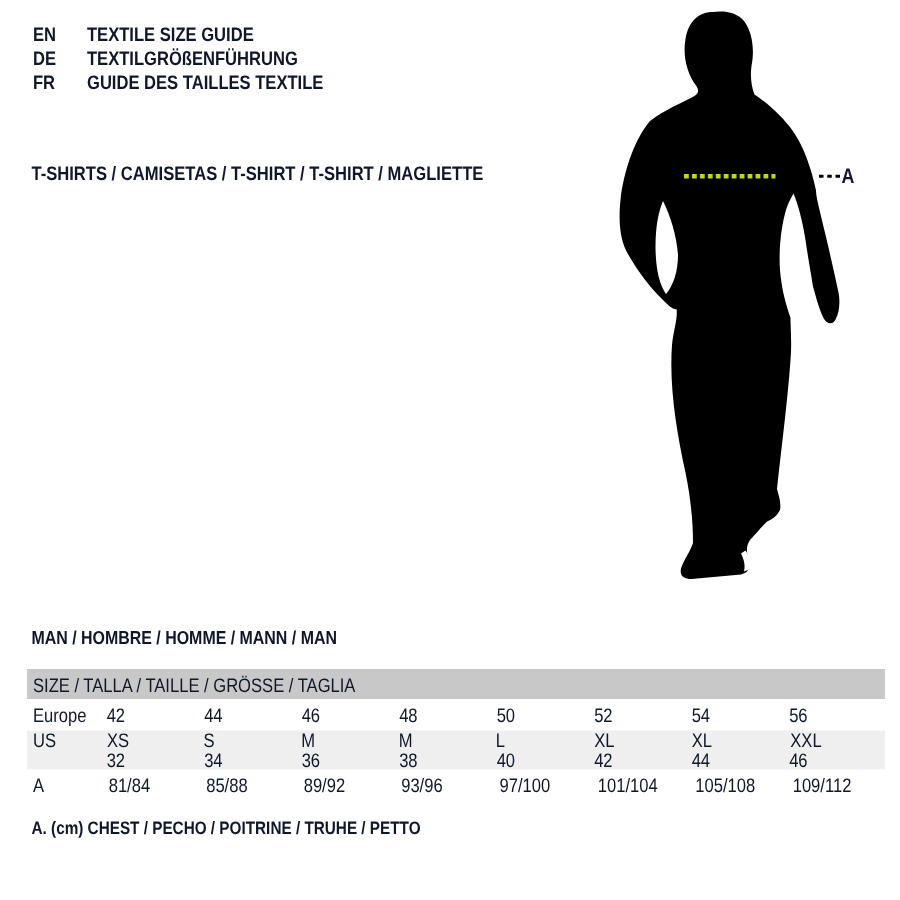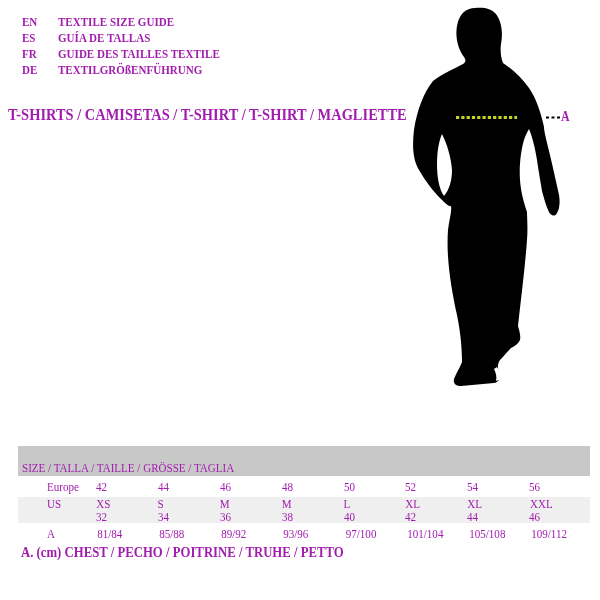--- a/index.html
+++ b/index.html
@@ -1,66 +1,62 @@
 <!DOCTYPE html>
 <html><head>
 <meta charset="utf-8">
 <style>
   html,body { margin:0; padding:0; background:#fff; }
   .page {
     position:relative; width:600px; height:600px; background:#ffffff;
-    font-family:Liberation Serif, serif; color:#a21caf; overflow:hidden;
+    font-family:Liberation Sans, sans-serif; color:#0f172a; overflow:hidden;
   }
   
   .c  { display:inline-block; transform:scaleX(0.85); transform-origin:0 50%; white-space:nowrap; }
   .cc { display:inline-block; transform:scaleX(0.85); transform-origin:50% 50%; white-space:nowrap; }
 
   .lang-block { position:absolute; left:22px; top:14px; font-weight:bold; font-size:13px; }
   .lang-row   { display:flex; height:16px; align-items:center; }
   .lang-code  { width:36px; }
 
-  .cats { position:absolute; left:8px; top:107px; font-weight:bold; font-size:17px; }
+  .cats { position:absolute; left:21px; top:107px; font-weight:bold; font-size:13px; }
   .cats .line { height:16px; display:flex; align-items:center; }
 
   .figure-svg { position:absolute; left:0; top:0; }
   .a-label { position:absolute; left:561px; top:109px; font-size:14px; font-weight:700; }
 
   .man-line { position:absolute; left:21px; top:417px; font-weight:bold; font-size:12.5px; height:16px; display:flex; align-items:center; }
 
   .size-table { position:absolute; left:18px; top:446px; width:572px; font-size:13px; font-weight:normal; }
-  .thead { height:30px; background:#c8c8c8; display:flex; align-items:flex-end; padding-left:4px; box-sizing:border-box; }
+  .thead { height:20px; background:#c8c8c8; display:flex; align-items:center; padding-left:4px; box-sizing:border-box; }
   .trow  { display:flex; align-items:center; }
   .trow.alt { background:#efefef; }
   .h21 { height:21px; } .h13 { height:13px; }
-  .tlabel { width:52px; padding-left:4px; box-sizing:border-box;margin-left:25px; }
+  .tlabel { width:52px; padding-left:4px; box-sizing:border-box; }
   .tcell  { flex:1; text-align:left; }
 
-  .foot-note { position:absolute; left:21px; top:544px; font-weight:bold; font-size:15px; height:16px; display:flex; align-items:center; }
+  .foot-note { position:absolute; left:21px; top:544px; font-weight:bold; font-size:12px; height:16px; display:flex; align-items:center; }
 </style>
 </head>
 <body>
 
 <div class="page">
 
   <div class="lang-block">
     <div class="lang-row">
       <span class="lang-code"><span class="c">EN</span></span>
       <span class="c">TEXTILE SIZE GUIDE</span>
     </div>
     <div class="lang-row">
-      <span class="lang-code"><span class="c">ES</span></span>
-      <span class="c">GUÍA DE TALLAS</span>
+      <span class="lang-code"><span class="c">DE</span></span>
+      <span class="c">TEXTILGRÖßENFÜHRUNG</span>
     </div>
     <div class="lang-row">
       <span class="lang-code"><span class="c">FR</span></span>
       <span class="c">GUIDE DES TAILLES TEXTILE</span>
-    </div>
-    <div class="lang-row">
-      <span class="lang-code"><span class="c">DE</span></span>
-      <span class="c">TEXTILGRÖßENFÜHRUNG</span>
     </div>
   </div>
 
   <div class="cats">
     <div class="line">
         <span class="c">T-SHIRTS / CAMISETAS / T-SHIRT / T-SHIRT / MAGLIETTE</span>
       </div>
   </div>
 
   <svg class="figure-svg" width="600" height="600" viewBox="0 0 600 600">
@@ -79,20 +75,23 @@
          C 503 34 502 22 496 14 C 491 8 483 7 475 8 Z" fill="#000000"></path>
     <path fill="#ffffff" d="M 442 134 C 447 144 451 157 452 170 C 452 181 449 190 444 196
          C 439 189 437 177 437 164 C 437 151 439 141 442 134 Z"></path>
     <path fill="#ffffff" d="M 544 205 C 545 209 546 212 547 214 L 543 212 C 543 209 543 207 544 205 Z"></path>
     <path fill="#ffffff" d="M 494 369 C 496 373 497 377 496 381 L 501 379 C 501 374 499 370 497 367 Z"></path>
     <line x1="456" y1="117.5" x2="517" y2="117.5" stroke-width="3" stroke-dasharray="3.2 2.1" stroke="#c3d226"></line>
     <line x1="546" y1="117.5" x2="560" y2="117.5" stroke-width="2" stroke-dasharray="3 2.5" stroke="#000000"></line>
   </svg>
   <span class="a-label"><span class="c">A</span></span>
 
+  <div class="man-line">
+      <span class="c">MAN / HOMBRE / HOMME / MANN / MAN</span>
+    </div>
 
   <div class="size-table">
     <div class="thead">
       <span class="c">SIZE / TALLA / TAILLE / GRÖSSE / TAGLIA</span>
     </div>
 
     <div class="trow h21">
       <div class="tlabel"><span class="c">Europe</span></div>
       <div class="tcell"><span class="cc">42</span></div>
       <div class="tcell"><span class="cc">44</span></div>

